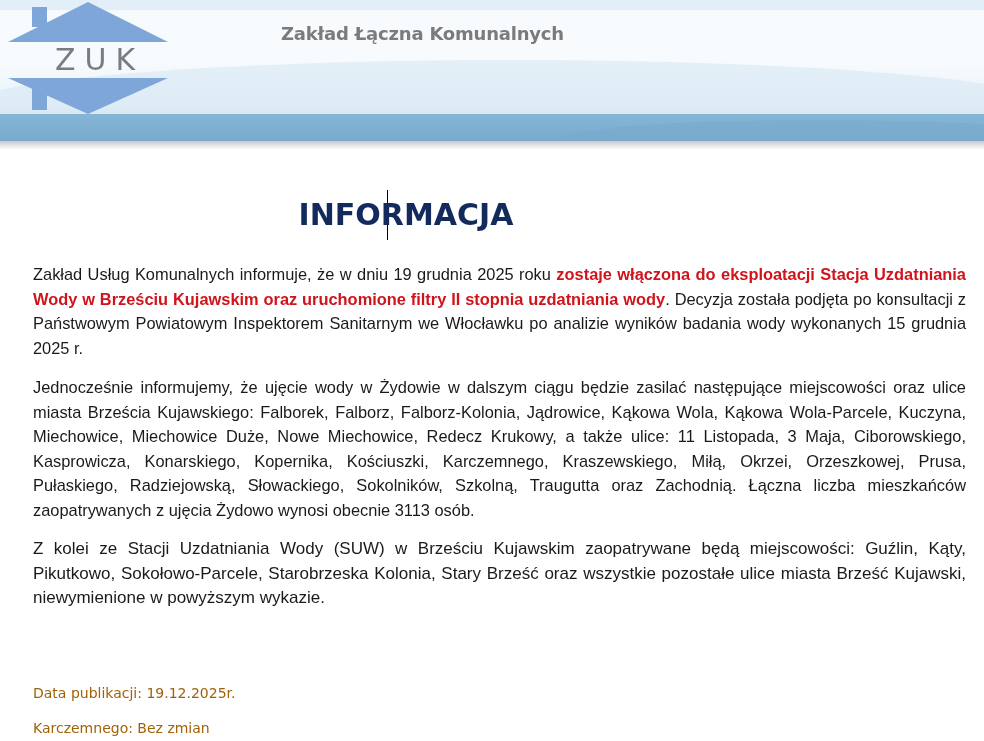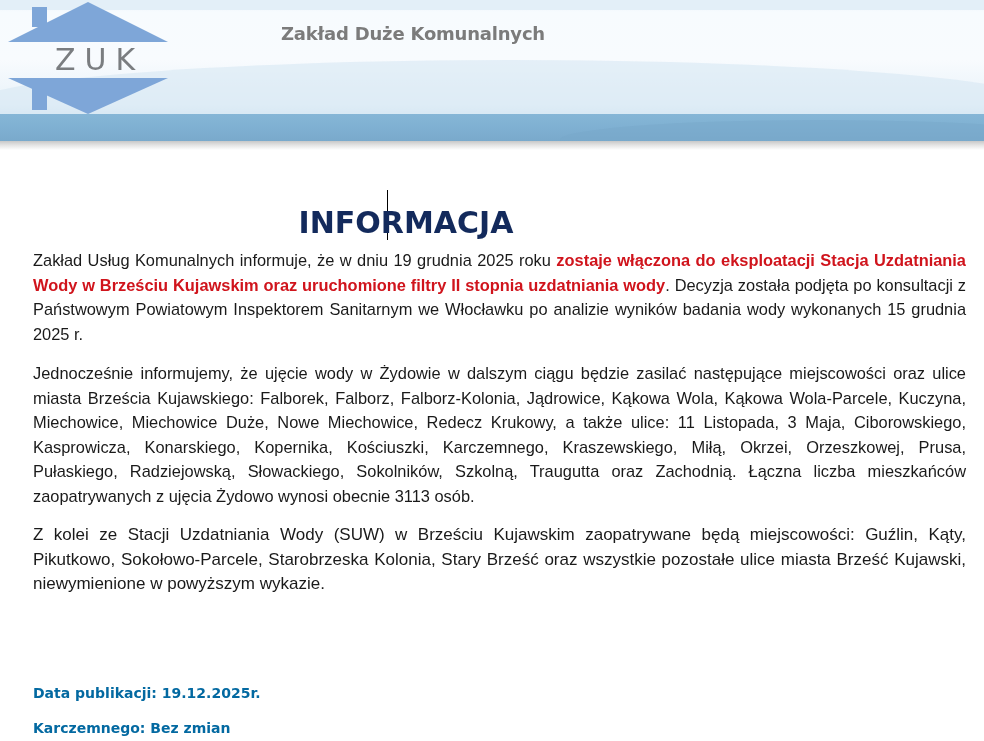--- a/index.html
+++ b/index.html
@@ -33,33 +33,33 @@
   .logo { position: absolute; left: 8px; top: 2px; width: 160px; height: 112px; }
   .logo-text {
     position: absolute; left: 47px; top: 40px; font-size: 30px; letter-spacing: 9px;
     color: #7a7d80; font-family: "DejaVu Sans", sans-serif; font-weight: normal; text-align: right;
   }
   .org { position: absolute; left: 281px; top: 18px; color: #7b7b7b; font-family: "DejaVu Sans", sans-serif; font-weight: bold; }
   .org div { font-size: 18px; height: 31px; line-height: 31px; letter-spacing: -0.2px; }
 
   .title {
     position: absolute; left: 0; width: 812px; top: 197px; text-align: center;
-    font-family: "DejaVu Sans", sans-serif; font-weight: bold; font-size: 30px; color: #132a5c; margin-top: 8px;
+    font-family: "DejaVu Sans", sans-serif; font-weight: bold; font-size: 30px; color: #132a5c;
   }
   .cursor { position: absolute; left: 387px; top: 190px; width: 1px; height: 50px; background: #000; }
 
-  .content { position: absolute; left: 33px; top: 248px; width: 933px; }
+  .content { position: absolute; left: 33px; top: 262px; width: 933px; }
   .content p {
     margin: 0 0 15px 0; font-size: 16.4px; line-height: 24.5px; color: #1a1a1a;
     text-align: justify; font-family: "Liberation Sans", sans-serif;
   }
   .content p .hl { color: #d0141c; font-weight: bold; }
   .content p.cond { font-size: 17px; }
 
-  .meta { position: absolute; left: 33px; font-family: "DejaVu Sans", sans-serif; font-weight: bold; font-size: 14px; color: #0369a1; }
+  .meta { position: absolute; left: 33px; font-family: "DejaVu Sans", sans-serif; font-weight: normal; font-size: 14px; color: #a16207; }
   .meta1 { top: 685px; }
   .meta2 { top: 720px; }
 </style>
 </head>
 <body>
 
 <div class="header">
   <div class="topband"></div>
   <div class="wave1"></div>
   <div class="band-wave"></div>
@@ -71,21 +71,21 @@
     <svg width="160" height="112" viewBox="0 0 160 112">
       <polygon points="0,40 80,0 160,40" fill="#7ea6d8"></polygon>
       <rect x="24" y="5" width="15" height="20" fill="#7ea6d8"></rect>
       <polygon points="0,76 160,76 80,112" fill="#7ea6d8"></polygon>
       <rect x="24" y="76" width="15" height="32" fill="#7ea6d8"></rect>
     </svg>
     <div class="logo-text">ZUK</div>
   </div>
 
   <div class="org">
-    <div>Zakład Duże Komunalnych</div>
+    <div>Zakład Łączna Komunalnych</div>
   </div>
 </div>
 
 <div class="cursor"></div>
 <div class="title">INFORMACJA</div>
 
 <div class="content">
   <p><span>Zakład Usług Komunalnych informuje, że w dniu 19 grudnia 2025 roku </span><span class="hl">zostaje włączona do eksploatacji Stacja Uzdatniania Wody w Brześciu Kujawskim oraz uruchomione filtry II stopnia uzdatniania wody</span><span>. Decyzja została podjęta po konsultacji z Państwowym Powiatowym Inspektorem Sanitarnym we Włocławku po analizie wyników badania wody wykonanych 15 grudnia 2025 r.</span></p>
   <p>Jednocześnie informujemy, że ujęcie wody w Żydowie w dalszym ciągu będzie zasilać następujące miejscowości oraz ulice miasta Brześcia Kujawskiego: Falborek, Falborz, Falborz-Kolonia, Jądrowice, Kąkowa Wola, Kąkowa Wola-Parcele, Kuczyna, Miechowice, Miechowice Duże, Nowe Miechowice, Redecz Krukowy, a także ulice: 11 Listopada, 3 Maja, Ciborowskiego, Kasprowicza, Konarskiego, Kopernika, Kościuszki, Karczemnego, Kraszewskiego, Miłą, Okrzei, Orzeszkowej, Prusa, Pułaskiego, Radziejowską, Słowackiego, Sokolników, Szkolną, Traugutta oraz Zachodnią. Łączna liczba mieszkańców zaopatrywanych z ujęcia Żydowo wynosi obecnie 3113 osób.</p>
   <p class="cond">Z kolei ze Stacji Uzdatniania Wody (SUW) w Brześciu Kujawskim zaopatrywane będą miejscowości: Guźlin, Kąty, Pikutkowo, Sokołowo-Parcele, Starobrzeska Kolonia, Stary Brześć oraz wszystkie pozostałe ulice miasta Brześć Kujawski, niewymienione w powyższym wykazie.</p>

